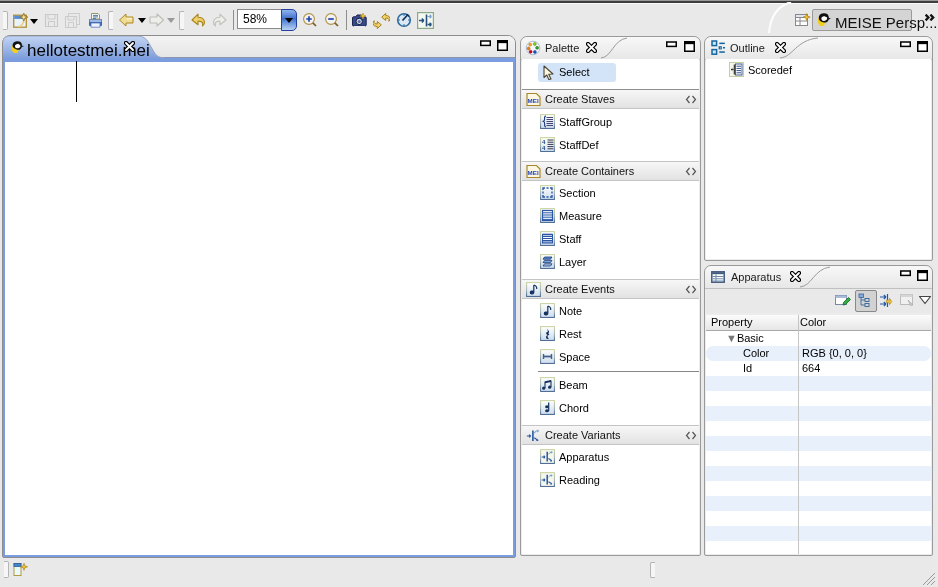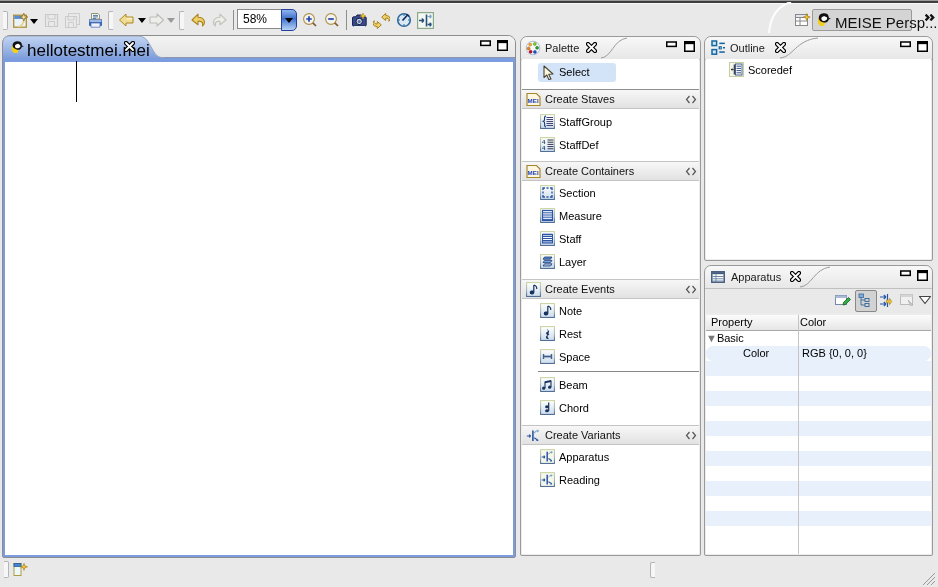--- a/index.html
+++ b/index.html
@@ -534,24 +534,28 @@
           <path d="M1.5 1.5 H12.5 L7 8.5 Z" fill="#fdfdfd" stroke="#444" stroke-width="1.2" stroke-linejoin="round"></path>
         </svg>
     </div>
 
     <div class="abs" style="left:1px;top:49px;width:225px;height:239px;background:#fff;overflow:hidden;">
       <div class="abs" style="left:0;top:0;width:225px;height:15px;background:linear-gradient(#fcfcfc,#e6e6e6);border-bottom:1px solid #a8a8a8;">
         <span class="abs" style="left:5px;top:1px;">Property</span>
         <span class="abs" style="left:94px;top:1px;">Color</span>
       </div>
       <div class="abs" style="left:0;top:16px;width:225px;">
-        <div class="prow"><span style="padding-left:0;"><span style="color:#777;">▼</span>Basic</span></div>
+        <div class="prow"><span style="padding-left:20px;"><span style="color:#777;">▼</span>Basic</span></div>
         <div class="prow alt" style="display:flex;border-radius:7px;">
             <span style="padding-left:37px;width:55px;">Color</span>
             <span style="padding-left:0px;margin-left:0px;position:absolute;left:96px;">RGB {0, 0, 0}</span>
+          </div>
+        <div class="prow" style="display:flex;">
+            <span style="padding-left:37px;width:55px;">Id</span>
+            <span style="position:absolute;left:96px;">664</span>
           </div>
         <div class="prow alt"></div>
           <div class="prow"></div>
           <div class="prow alt"></div>
           <div class="prow"></div>
         <div class="prow alt"></div>
           <div class="prow"></div>
           <div class="prow alt"></div>
           <div class="prow"></div>
         <div class="prow alt"></div>

